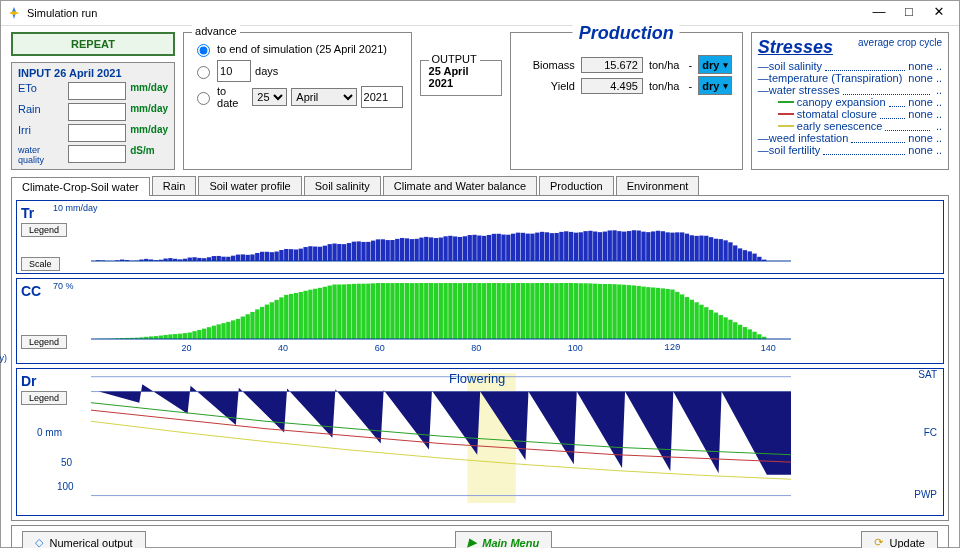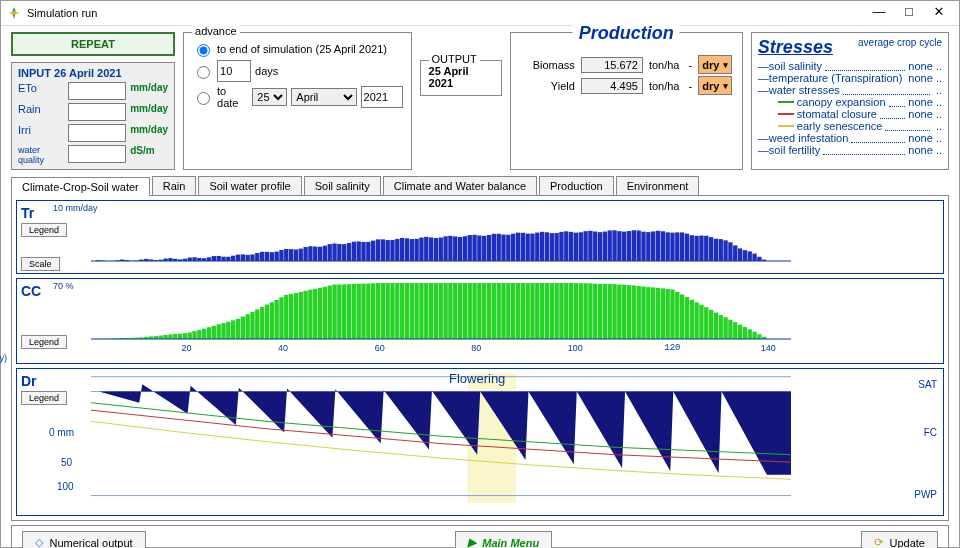--- a/index.html
+++ b/index.html
@@ -18,21 +18,21 @@
 .input-block .unit{color:#007b1e;font-weight:bold;font-size:10px}
 .input-block input{width:52px;height:14px;border:1px solid #7a7a7a;font-size:10px;padding:1px 2px}
 .adv{display:flex;flex-direction:column;gap:3px;font-size:11px}
 .adv label{display:flex;align-items:center;gap:4px}
 .adv select,.adv input.sm{height:18px;font-size:11px;border:1px solid #7a7a7a}
 .prod{border:1px solid #888;position:relative;padding:20px 10px 8px 10px}
 .prod .ptitle{position:absolute;top:-10px;left:50%;transform:translateX(-50%);background:#fff;padding:0 6px;color:#0033aa;font-weight:bold;font-size:18px;font-style:italic}
 .prod .row{display:flex;align-items:center;gap:6px;margin:2px 0;font-size:11px}
 .prod .lbl{width:54px;text-align:right;font-weight:normal}
 .valbox{border:1px solid #7a7a7a;background:#f1f1f1;width:52px;text-align:right;padding:1px 4px;font-size:11px}
-.sel{border:1px solid #7a7a7a;background:#fdba74;padding:0 3px;height:17px;font-weight:bold;display:flex;align-items:center}
+.sel{border:1px solid #7a7a7a;background:#0ea5e9;padding:0 3px;height:17px;font-weight:bold;display:flex;align-items:center}
 .sel::after{content:"▾";margin-left:4px;font-size:9px}
 .stress{border:1px solid #888;padding:4px 6px 6px 6px;font-size:11px;flex:1}
 .stress h3{color:#0033aa;font-weight:bold;font-size:18px;font-style:italic;margin:0 0 2px 0;text-decoration:underline}
 .sline{display:flex;align-items:center;color:#003b9c;white-space:nowrap}
 .sline .dots{flex:1;border-bottom:1px dotted #003b9c;margin:0 3px;height:8px}
 .sline .val{color:#003b9c}
 .sub{padding-left:20px}
 .sub .bar{display:inline-block;width:16px;height:0;vertical-align:middle;margin-right:3px;border-top:2px solid}
 .avg{font-size:10px;color:#003b9c;text-align:center;line-height:11px}
 .tabs{display:flex;border-bottom:1px solid #888;margin-top:6px}
@@ -495,24 +495,24 @@
             <span class="tick" style="left: 476.759px; top: 0px;">100</span>
             <span class="tick" style="left: 573.31px; top: 0px; font-family: Liberation Mono, monospace;">120</span>
             <span class="tick" style="left: 669.862px; top: 0px;">140</span>
           </div>
         <span class="tick" style="left:-50px;bottom:0">time (day)</span>
       </div>
 
       <div class="cg" style="height:140px">
         <div class="ylab">Dr</div>
         <div class="smbtn" style="left:4px;top:22px">Legend</div>
-        <span class="dr-lbl" style="left:32px;top:58px">0 mm</span>
+        <span class="dr-lbl" style="left:20px;top:58px">0 mm</span>
         <span class="dr-lbl" style="left:44px;top:88px">50</span>
         <span class="dr-lbl" style="left:40px;top:112px">100</span>
-        <span class="dr-lbl" style="right:6px;top:10px">SAT</span>
+        <span class="dr-lbl" style="right:6px;top:0">SAT</span>
         <span class="dr-lbl" style="right:6px;top:58px">FC</span>
         <span class="dr-lbl" style="right:6px;top:120px">PWP</span>
         <div style="position:absolute;left:432px;top:2px;font-size:13px;color:#003b9c">Flowering</div>
         <svg id="svg-dr" width="720" height="132" style="margin-left:40px">
             <rect x="376.551724137931" y="0" width="48.27586206896558" height="130" fill="#f7f0a8" opacity="0.6"></rect>
             <line x1="0" x2="700" y1="3.714285714285714" y2="3.714285714285714" stroke="#8aa0d8" stroke-width="1"></line>
             <line x1="0" x2="700" y1="18.57142857142857" y2="18.57142857142857" stroke="#8aa0d8" stroke-width="1"></line>
             <line x1="0" x2="700" y1="122.57142857142857" y2="122.57142857142857" stroke="#8aa0d8" stroke-width="1"></line>
             <path d="M 0 18.57142857142857 L 4.827586206896552 18.57142857142857 L 7.827586206896552 18.57142857142857 L 48.275862068965516 29.71428571428571 L 51.275862068965516 11.142857142857142 L 96.55172413793103 40.857142857142854 L 99.55172413793103 12.628571428571428 L 144.82758620689654 52 L 147.82758620689654 14.857142857142856 L 193.10344827586206 59.42857142857142 L 196.10344827586206 15.6 L 241.37931034482762 64.62857142857143 L 244.37931034482762 16.342857142857145 L 289.6551724137931 70.57142857142857 L 292.6551724137931 17.085714285714285 L 337.93103448275866 76.5142857142857 L 340.93103448275866 17.82857142857143 L 386.2068965517241 81.71428571428571 L 389.2068965517241 18.57142857142857 L 434.48275862068965 86.91428571428571 L 437.48275862068965 18.57142857142857 L 482.75862068965523 91.37142857142857 L 485.75862068965523 18.57142857142857 L 531.0344827586207 95.08571428571429 L 534.0344827586207 18.57142857142857 L 579.3103448275862 98.05714285714286 L 582.3103448275862 18.57142857142857 L 627.5862068965517 100.28571428571429 L 630.5862068965517 18.57142857142857 L 675.8620689655173 101.77142857142856 L 700 101.77142857142856 L 700 18.57142857142857 Z" fill="#14157a"></path>
             <path d="M0 29.71428571428571 Q 350 70.57142857142857 700 81.71428571428571" stroke="#2aa02a" fill="none"></path>

